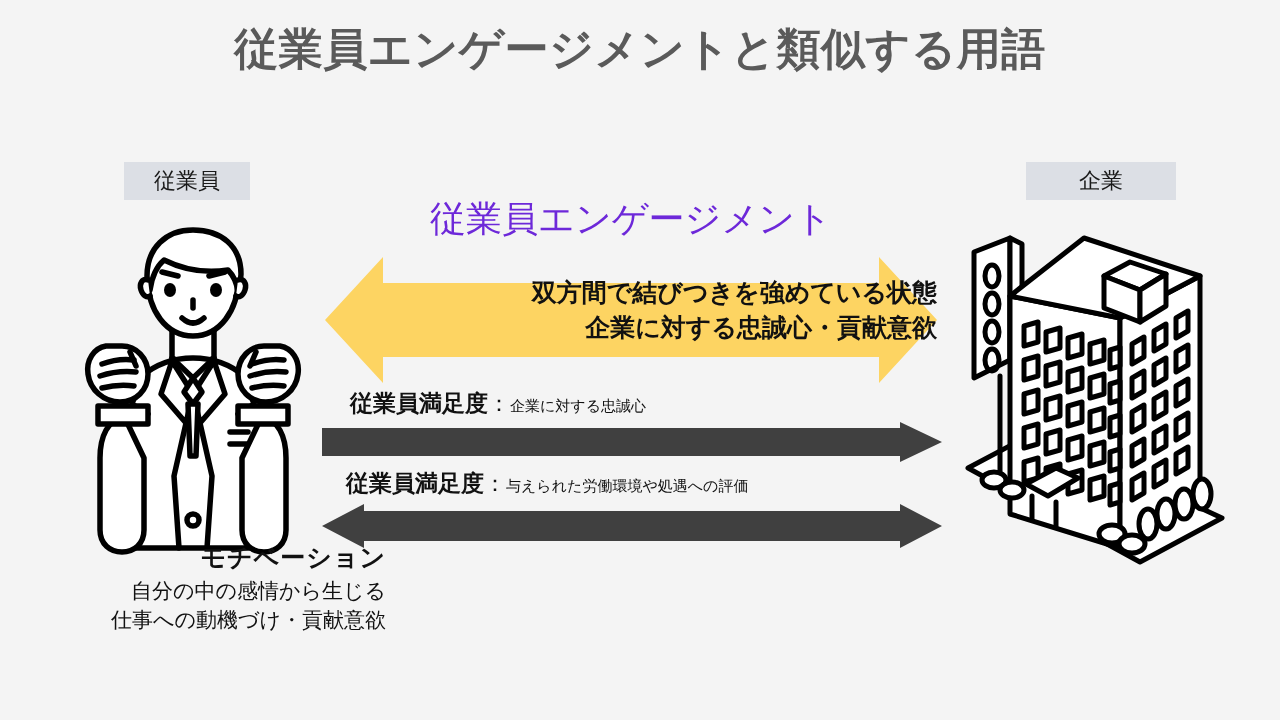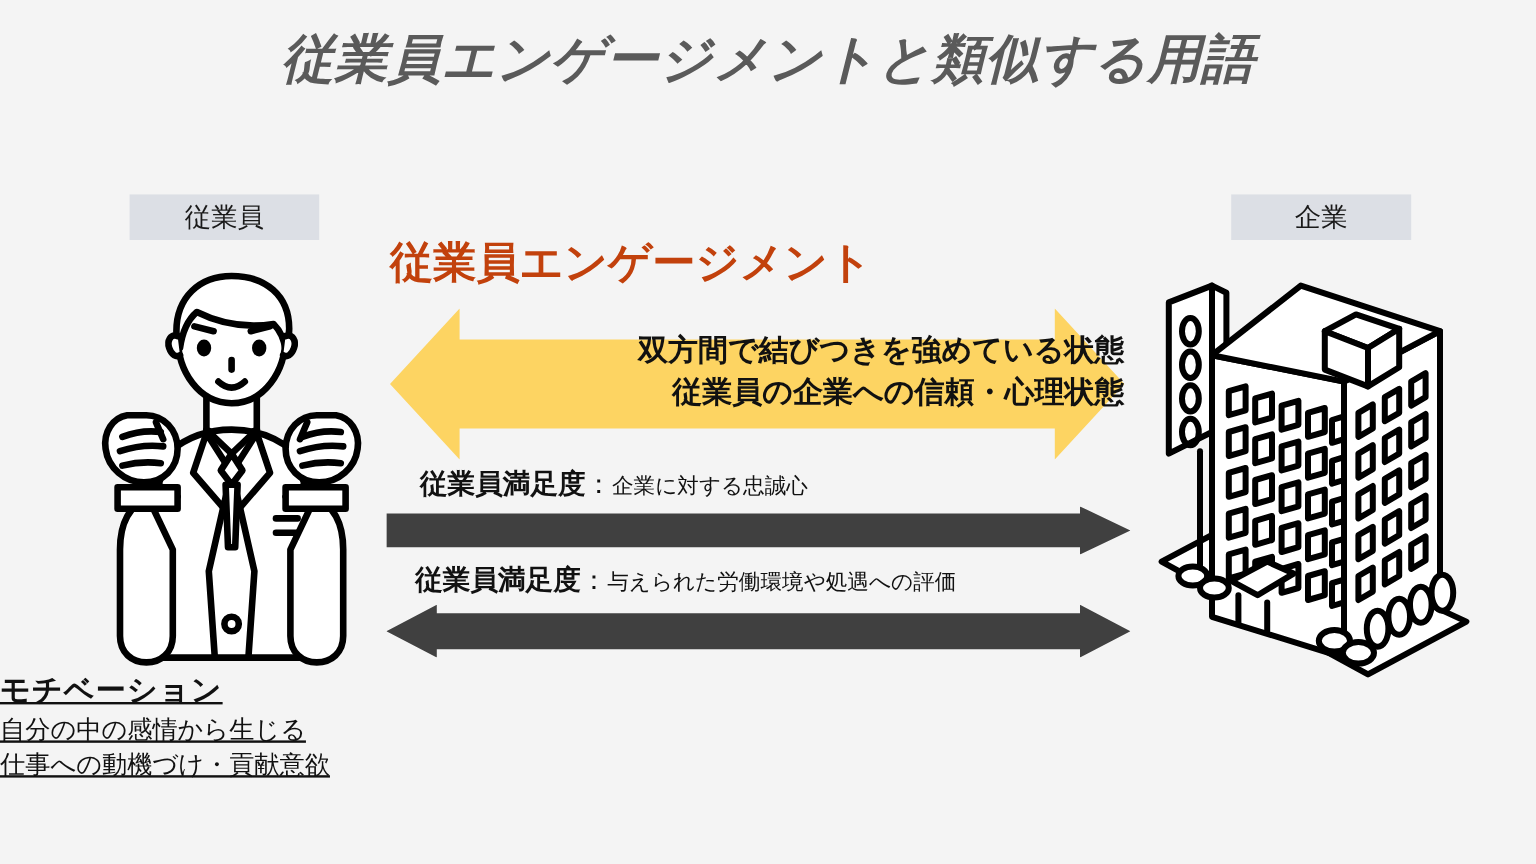--- a/index.html
+++ b/index.html
@@ -28,38 +28,37 @@
     position: absolute;
     left: 0;
     top: 20px;
     width: 1280px;
     text-align: center;
     font-size: 44px;
     font-weight: bold;
     letter-spacing: 0.5px;
     color: #5a5a5a;
     white-space: nowrap;
-    font-style: italic;
   }
 
   
   .pill {
     position: absolute;
     height: 38px;
     line-height: 38px;
     background: #dcdfe5;
     color: #1a1a1a;
     font-size: 22px;
     font-weight: normal;
     text-align: center;
   }
   .pill-employee {
-    left: 108px;
+    left: 124px;
     top: 162px;
-    width: 158px;
+    width: 126px;
   }
   .pill-company {
     left: 1026px;
     top: 162px;
     width: 150px;
   }
 
   
   .figure-person {
     position: absolute;
@@ -78,24 +77,23 @@
   .figure-person svg, .figure-building svg {
     width: 100%;
     height: 100%;
     display: block;
   }
 
   
   .person-caption {
     position: absolute;
     left: 0px;
-    top: 560px;
+    top: 542px;
     width: 386px;
-    text-align: left;
-    text-decoration: underline;
+    text-align: right;
   }
   .person-caption .cap-title {
     font-size: 25px;
     font-weight: bold;
     letter-spacing: 1px;
     color: #111111;
     line-height: 1.25;
   }
   .person-caption .cap-desc {
     margin-top: 4px;
@@ -111,23 +109,24 @@
     left: 325px;
     top: 195px;
     width: 612px;
     height: 190px;
   }
   .engagement-title {
     position: absolute;
     left: 0;
     top: 0;
     width: 612px;
+    text-align: center;
     font-size: 36px;
-    font-weight: bold;
-    color: #c2410c;
+    font-weight: normal;
+    color: #6d28d9;
     white-space: nowrap;
     z-index: 3;
   }
   .yellow-arrow-svg {
     position: absolute;
     left: 0;
     top: 62px;
     width: 612px;
     height: 126px;
     z-index: 1;
@@ -171,21 +170,21 @@
   .gray-row-satisfaction .gray-label { padding-left: 24px; font-family: Liberation Serif, serif; }
   .gray-label .lbl-strong {
     font-size: 23px;
     font-weight: bold;
   }
   .gray-label .lbl-sep {
     font-size: 22px;
     font-weight: normal;
   }
   .gray-label .lbl-desc {
-    font-size: 18px;
+    font-size: 15px;
     font-weight: normal;
   }
   .gray-arrow-svg {
     position: absolute;
     left: 0;
     width: 620px;
     z-index: 1;
   }
   .gray-row-loyalty .gray-arrow-svg { top: 34px; height: 40px; }
   .gray-row-satisfaction .gray-arrow-svg { top: 36px; height: 44px; }
@@ -402,21 +401,21 @@
 
   <div class="engagement-block">
     <div class="engagement-title">従業員エンゲージメント</div>
 
     <svg class="yellow-arrow-svg" viewBox="0 0 612 126" preserveAspectRatio="none">
       <path d="M0 63 L58 0 L58 26 L554 26 L554 0 L612 63 L554 126 L554 100 L58 100 L58 126 Z" fill="#fdd462"></path>
     </svg>
 
     <div class="engagement-lines">
       <div class="eline">双方間で結びつきを強めている状態</div>
-      <div class="eline">従業員の企業への信頼・心理状態</div>
+      <div class="eline">企業に対する忠誠心・貢献意欲</div>
     </div>
   </div>
 
   <div class="gray-row gray-row-loyalty">
     <div class="gray-label">
       <span class="lbl-strong">従業員満足度</span><span class="lbl-sep">：</span><span class="lbl-desc">企業に対する忠誠心</span>
     </div>
     <svg class="gray-arrow-svg" viewBox="0 0 620 40" preserveAspectRatio="none">
       <path d="M0 6 L578 6 L578 0 L620 20 L578 40 L578 34 L0 34 Z" fill="#404040"></path>
     </svg>

